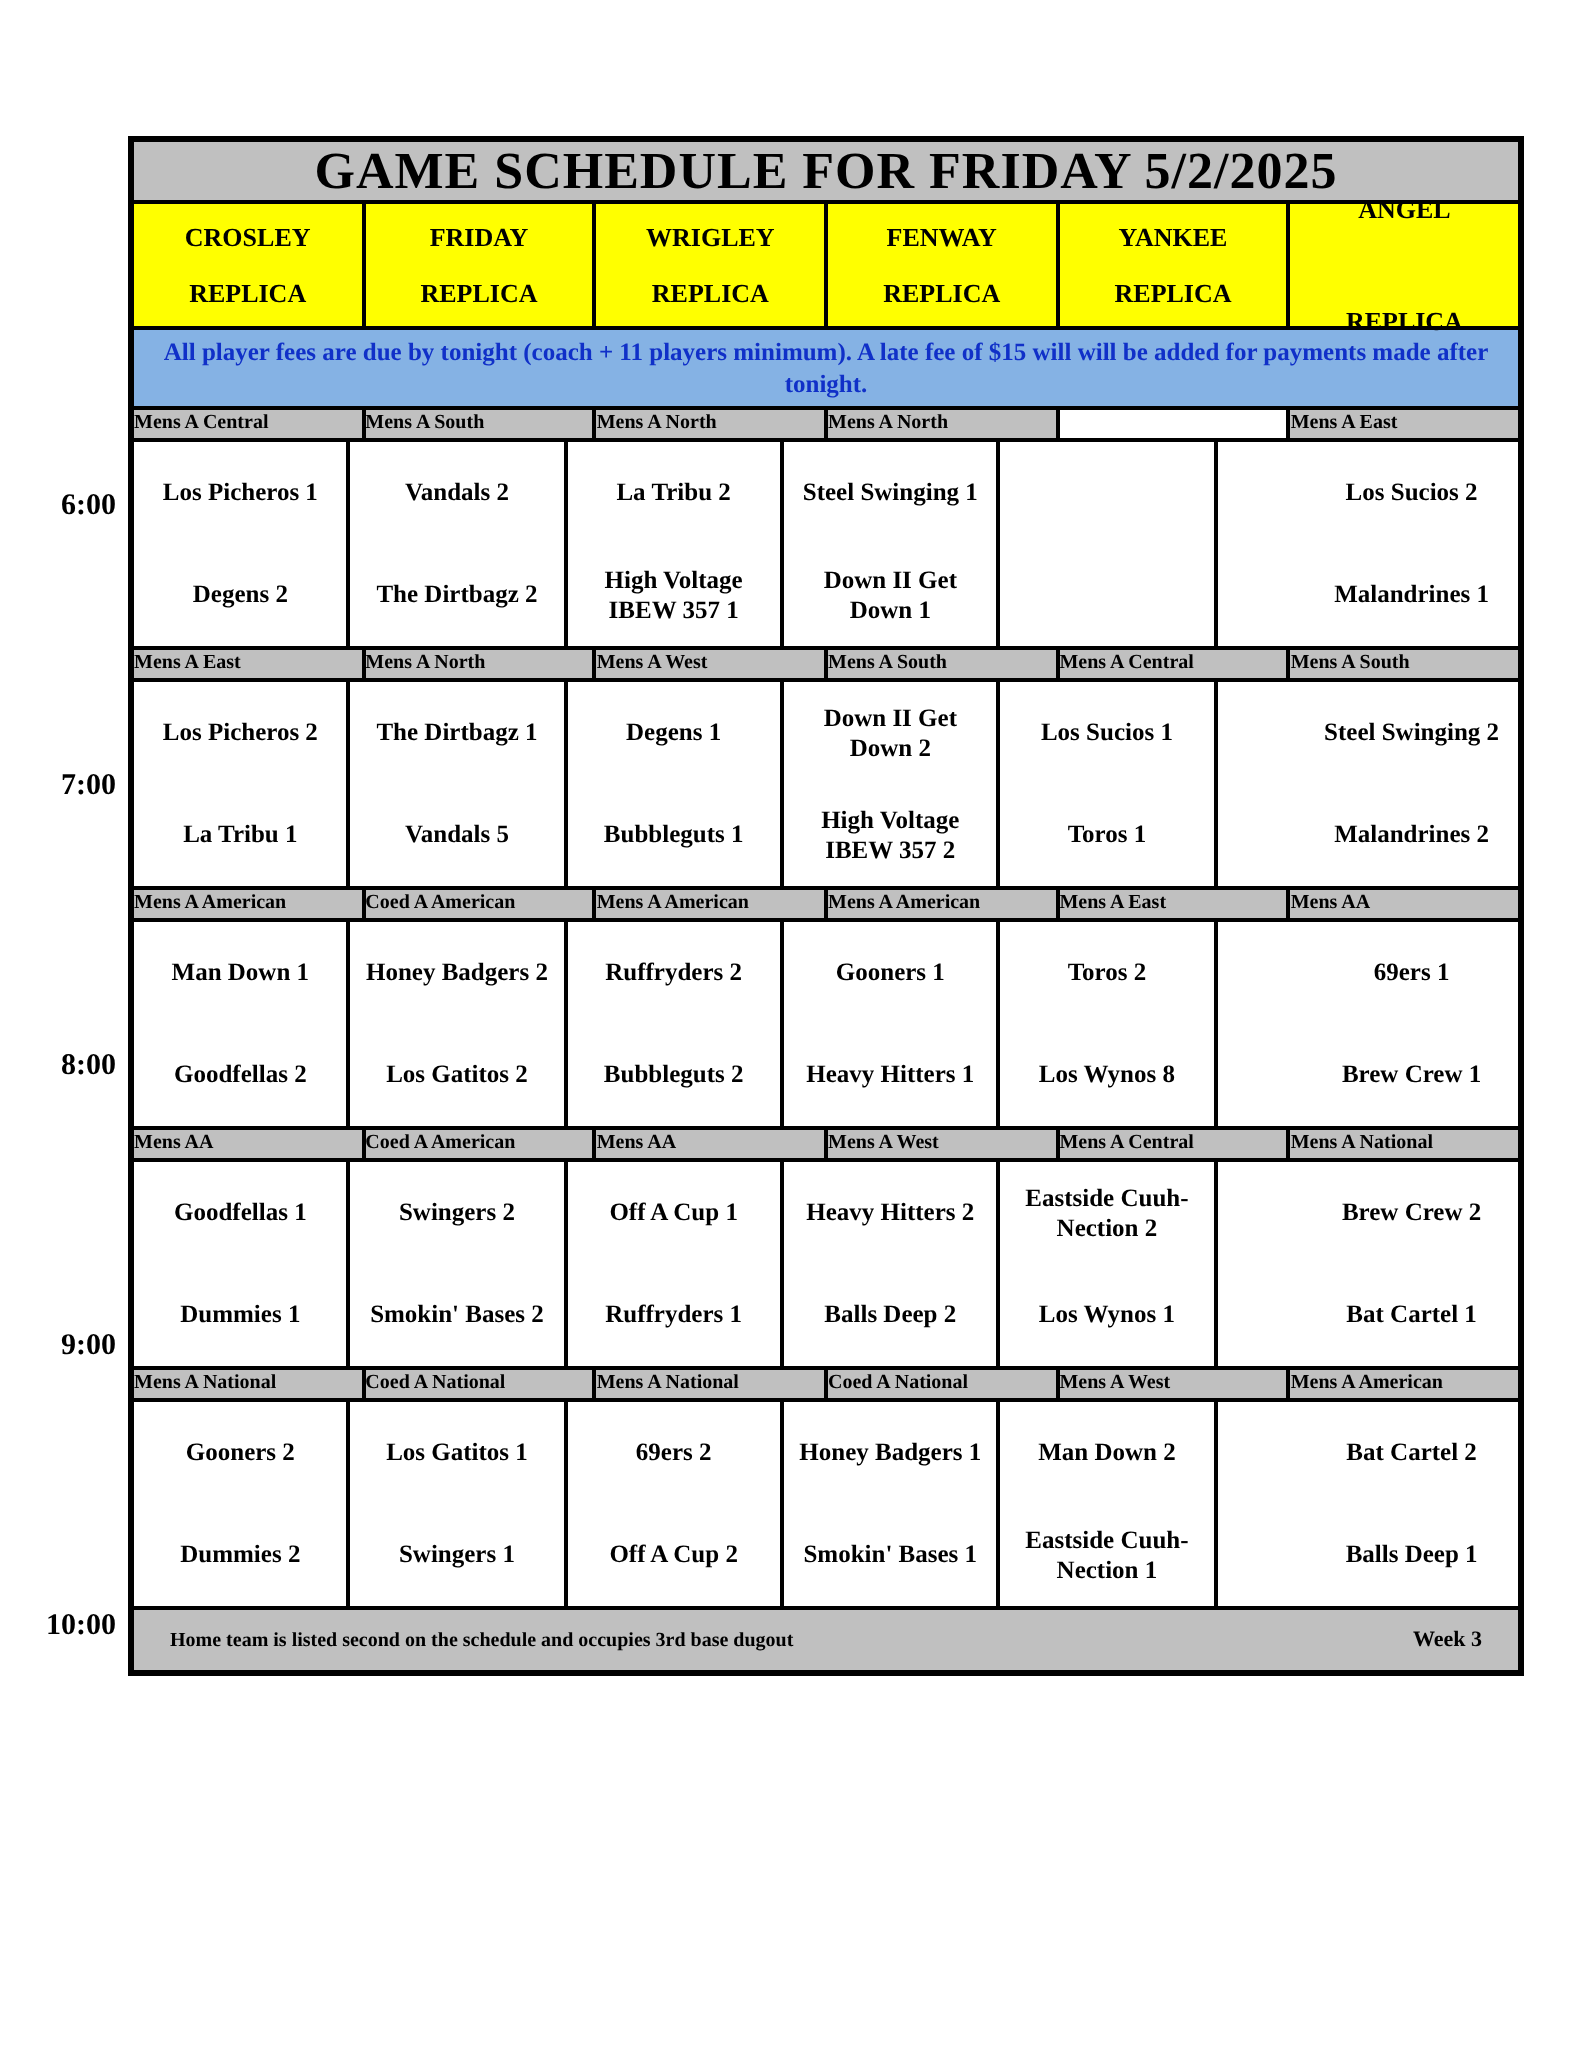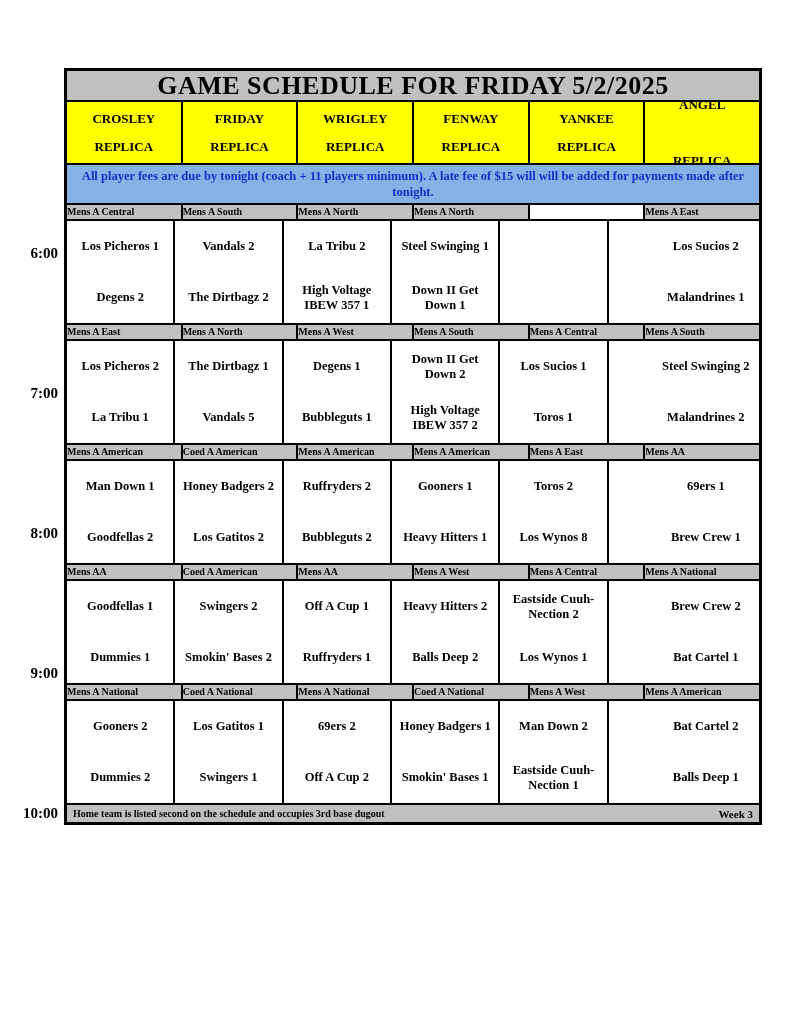--- a/index.html
+++ b/index.html
@@ -45,23 +45,23 @@
     flex:1 1 0; height:102px; border-right:2px solid var(--border-black,#000);
     display:flex; flex-direction:column; background:#fff;
   }
   .gamecell:last-child { border-right:none;margin-left:44px; }
   .team {
     flex:1 1 0; display:flex; align-items:center; justify-content:center;
     text-align:center; font-weight:bold; font-size:12.5px; line-height:15px;
     padding:2px 5px;
   }
   .footer {
-    background:var(--bar-gray,#c0c0c0); height:17px;
+    background:var(--bar-gray,#c0c0c0); height:30px;
     display:flex; align-items:center; justify-content:space-between;
-    padding:0 6px; font-weight:bold; font-size:10px;
+    padding:0 18px; font-weight:bold; font-size:10px;
   }
   .footer .week { font-size:11px; }
   .time {
     position:absolute; left:4px; width:54px; text-align:right;
     font-weight:bold; font-size:15px; height:18px; line-height:18px;
   }
 </style>
 </head>
 <body>
 

